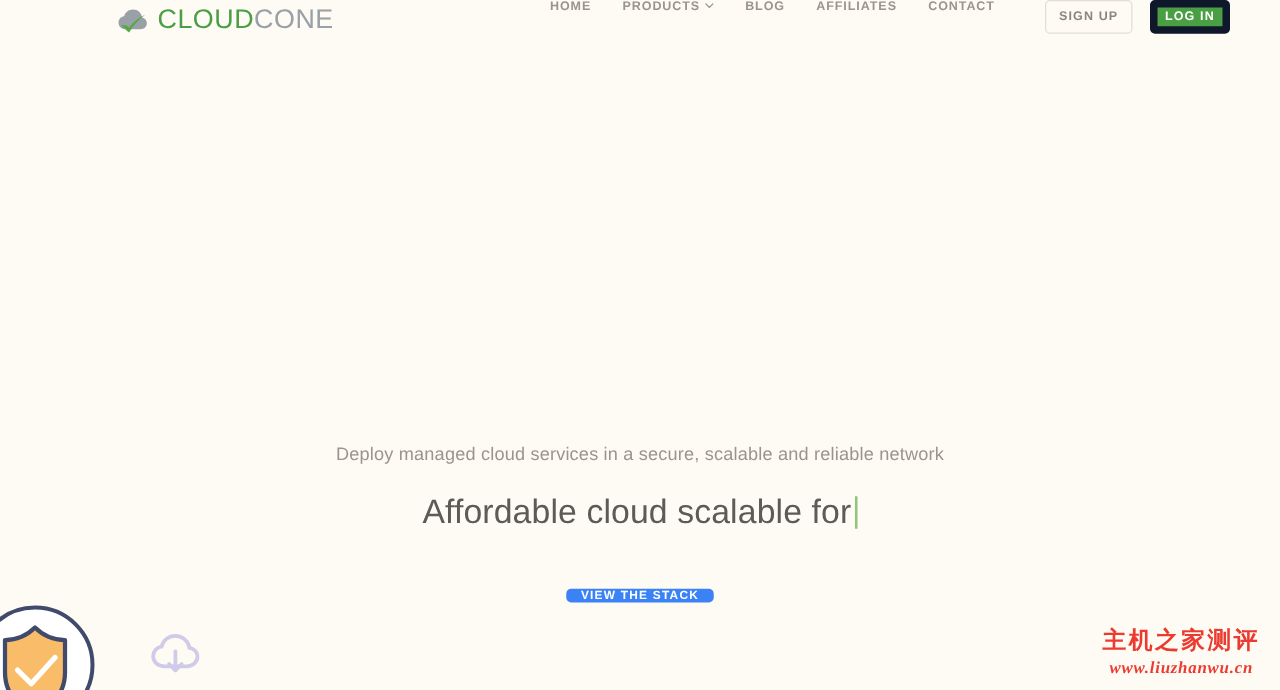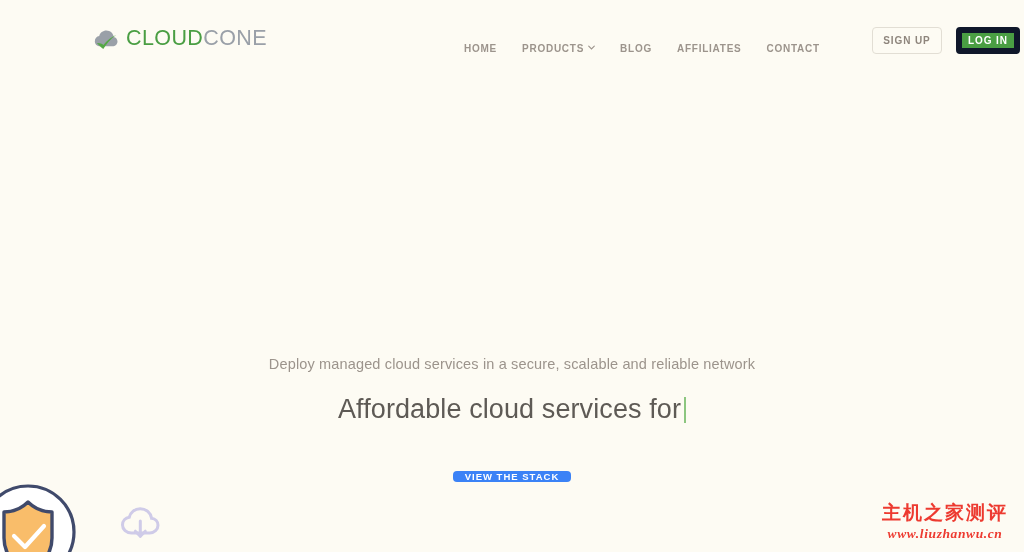--- a/index.html
+++ b/index.html
@@ -13,24 +13,23 @@
   body {
     background: #fdfbf3;
     font-family: "Liberation Sans", sans-serif;
     position: relative;
   }
 
   
   .header {
     height: 54px;
     display: flex;
-    align-items: flex-end;
+    align-items: flex-start;
     position: relative;
     z-index: 20;
-    gap: 24px;
   }
 
   .brand {
     display: flex;
     align-items: center;
     margin-left: 92px;
     gap: 4px;
   }
 
   .brand-mark {
@@ -75,21 +74,21 @@
     display: inline-block;
     position: relative;
     top: -1px;
   }
   .chev svg { display: block; }
 
   .actions {
     display: flex;
     align-items: center;
     gap: 14px;
-    margin-left: 28px;
+    margin-left: 40px;
   }
 
   .btn {
     font-size: 10px;
     font-weight: 700;
     letter-spacing: 0.9px;
     text-transform: uppercase;
     border-radius: 4px;
     cursor: pointer;
     display: flex;
@@ -269,21 +268,21 @@
     <div class="btn btn-login">LOG IN</div>
   </div>
 
 </div>
 
 <div class="hero">
 
   <div class="hero-sub">Deploy managed cloud services in a secure, scalable and reliable network</div>
 
   <div class="hero-title-row">
-    <span class="hero-title">Affordable cloud services for</span>
+    <span class="hero-title">Affordable cloud scalable for</span>
     <span class="type-cursor"></span>
   </div>
 
   <button class="btn-cta">VIEW THE STACK</button>
 
 </div>
 
 <div class="decor-shield">
   <svg width="112" height="112" viewBox="0 0 112 112">
     <circle cx="50" cy="50" r="46" fill="#ffffff" stroke="#404a6b" stroke-width="3.2"></circle>

